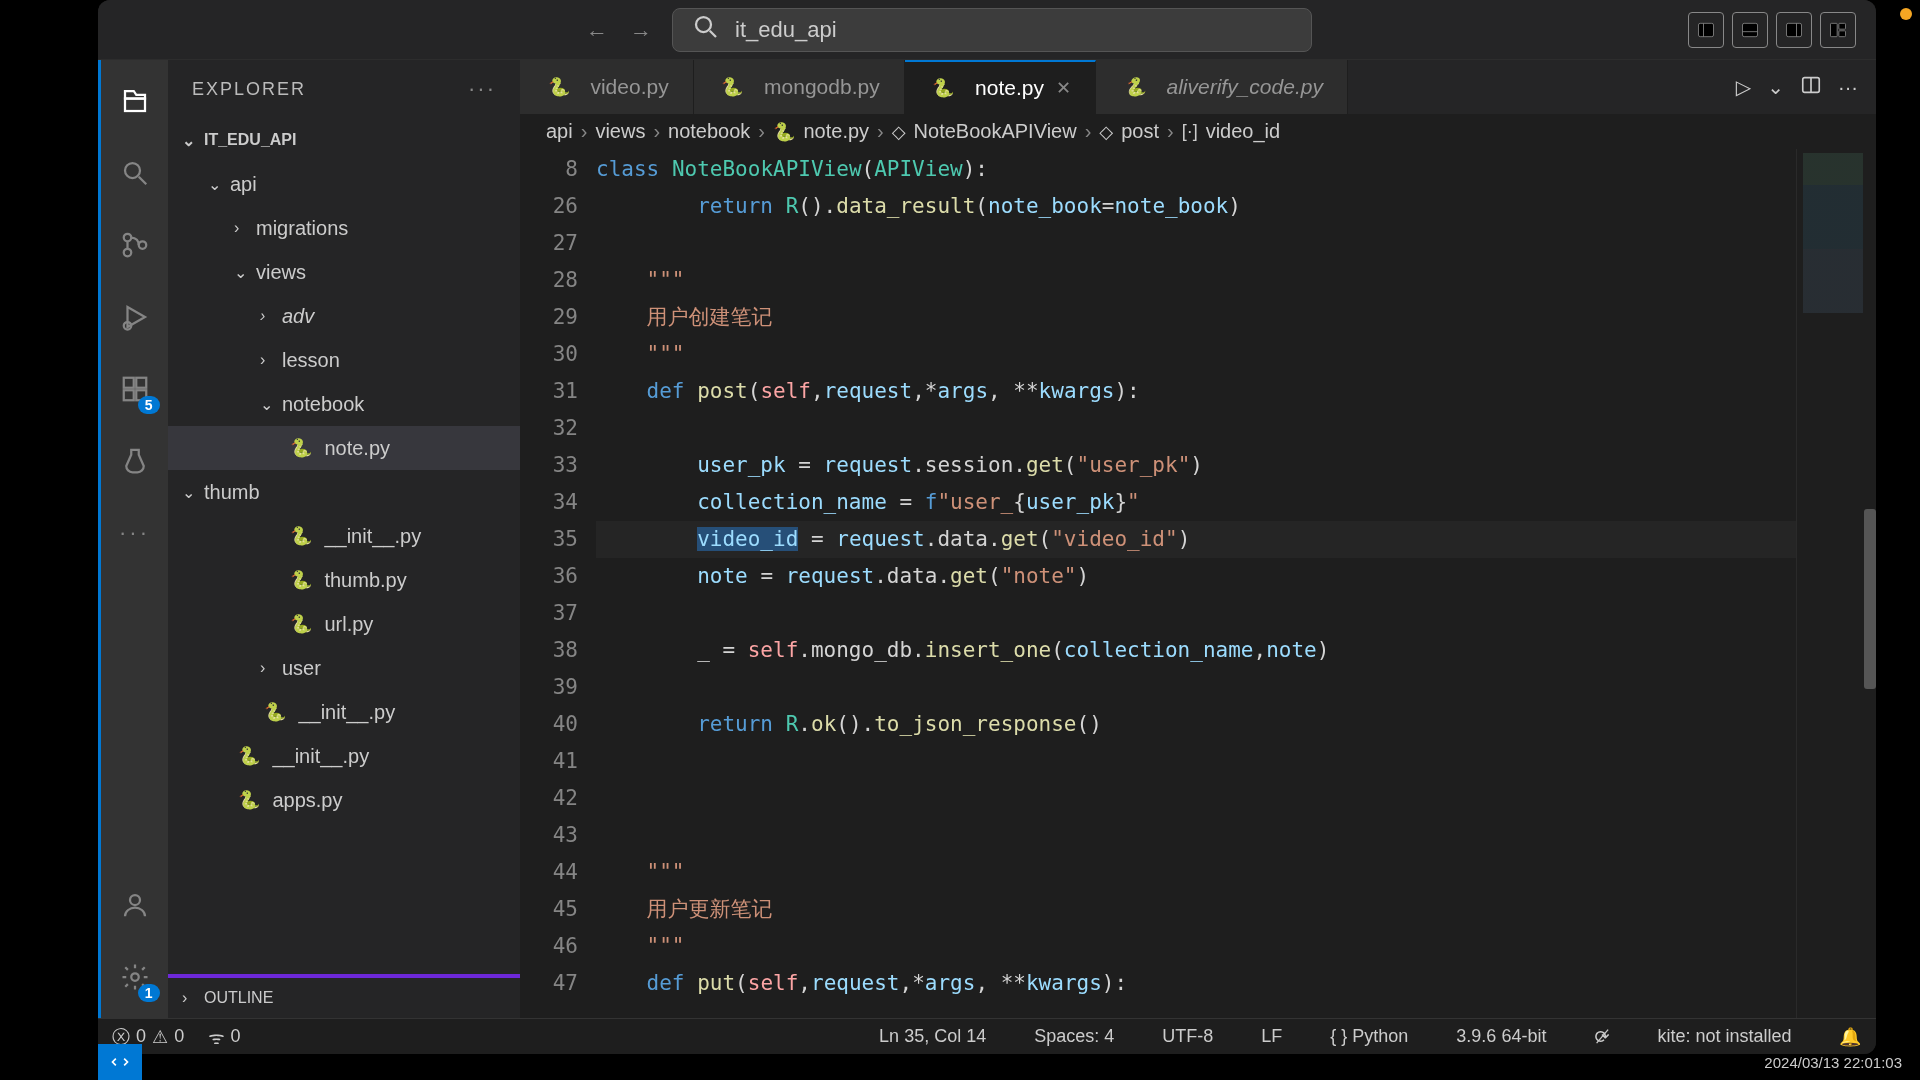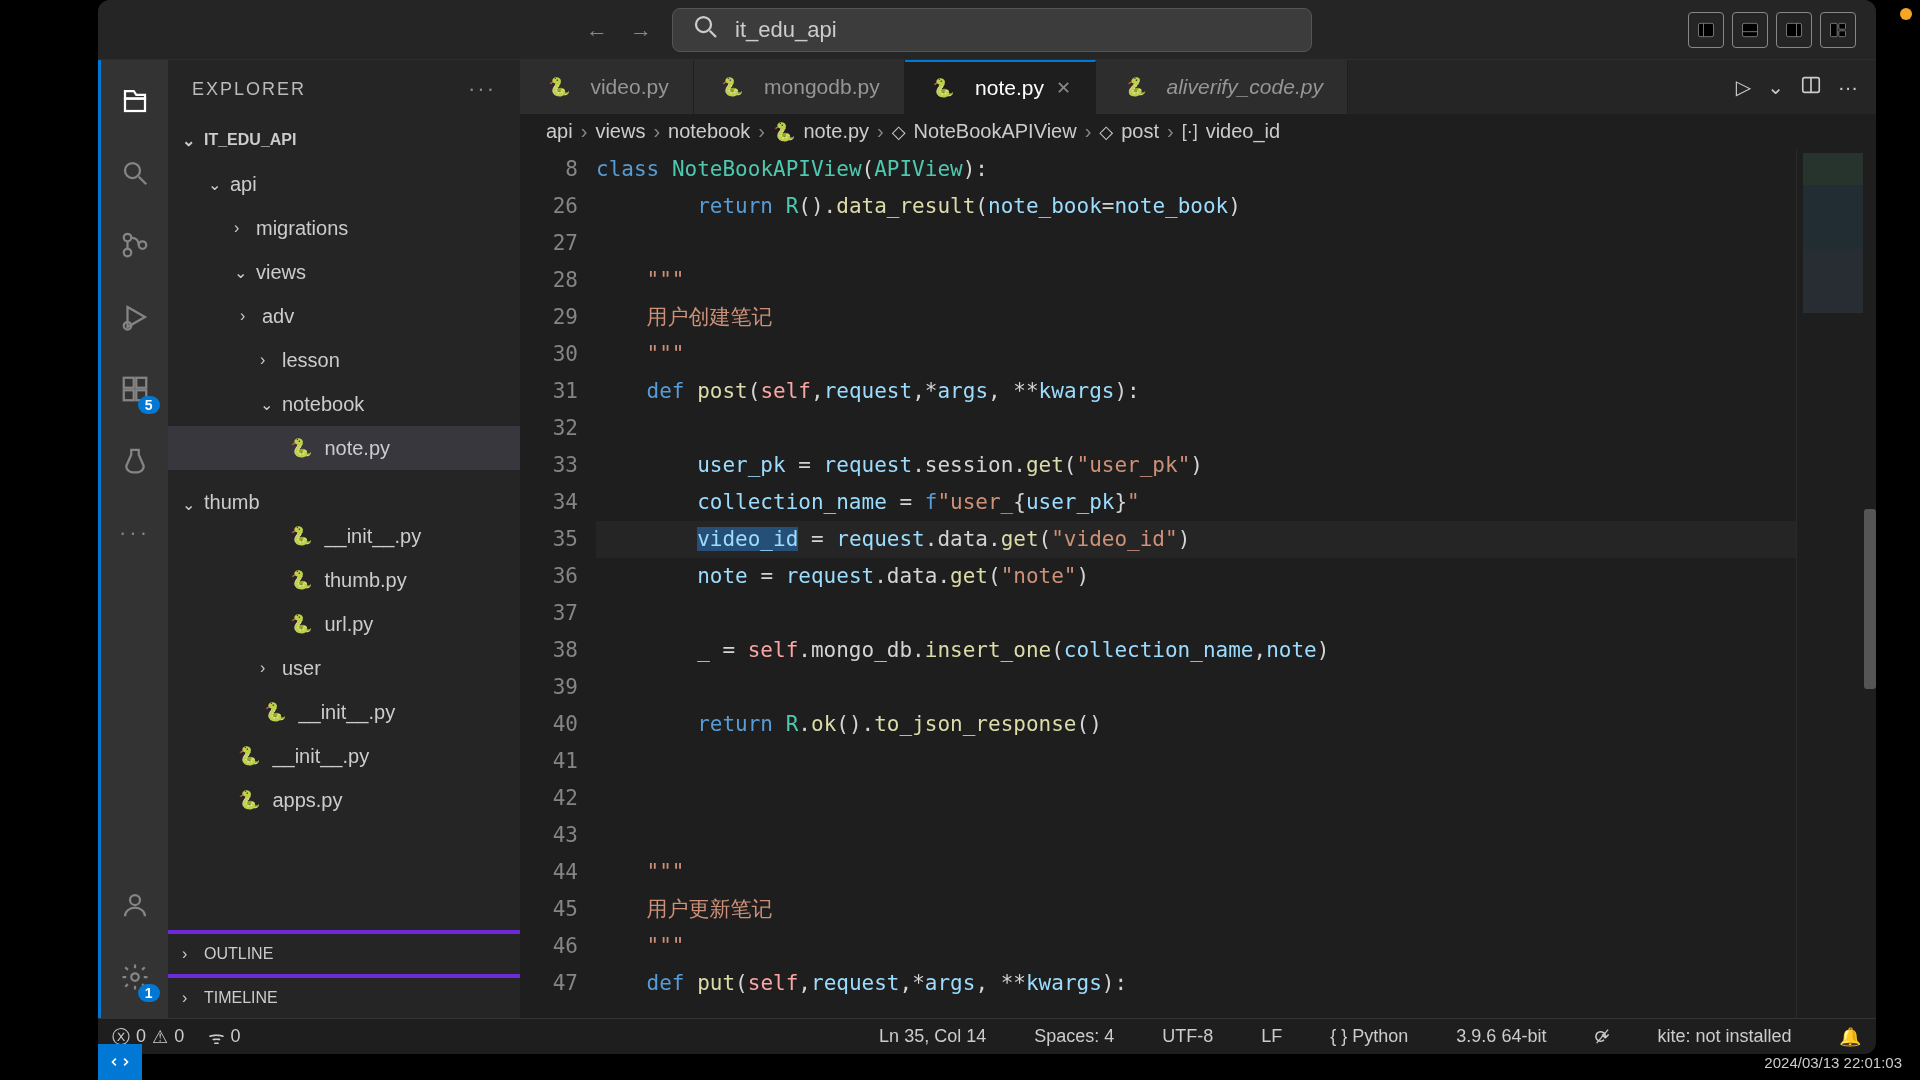--- a/index.html
+++ b/index.html
@@ -332,37 +332,37 @@
             <span>api</span>
           </div>
           <div class="tree-row" style="padding-left: 66px;">
             <span class="chev collapsed"></span>
             <span>migrations</span>
           </div>
           <div class="tree-row" style="padding-left: 66px;">
             <span class="chev open"></span>
             <span>views</span>
           </div>
-          <div class="tree-row" style="padding-left: 72px;">
+          <div class="tree-row" style="padding-left: 92px; font-style: italic;">
             <span class="chev collapsed"></span>
             <span>adv</span>
           </div>
           <div class="tree-row" style="padding-left: 92px;">
             <span class="chev collapsed"></span>
             <span>lesson</span>
           </div>
           <div class="tree-row" style="padding-left: 92px;">
             <span class="chev open"></span>
             <span>notebook</span>
           </div>
           <div class="tree-row selected" style="padding-left: 118px;">
             <span class="py-icon">🐍</span>
             <span>note.py</span>
           </div>
-          <div class="tree-row" style=" align-items: flex-end;">
+          <div class="tree-row" style="">
             <span class="chev open"></span>
             <span>thumb</span>
           </div>
           <div class="tree-row" style="padding-left: 118px;">
             <span class="py-icon">🐍</span>
             <span>__init__.py</span>
           </div>
           <div class="tree-row" style="padding-left: 118px;">
             <span class="py-icon">🐍</span>
             <span>thumb.py</span>
@@ -385,24 +385,20 @@
           </div>
           <div class="tree-row" style="padding-left: 66px;">
             <span class="py-icon">🐍</span>
             <span>apps.py</span>
           </div>
         </div>
       <div class="tree-bottom">
         <div class="tree-row">
           <span class="chev collapsed"></span>
           <span>OUTLINE</span>
-        </div>
-        <div class="tree-row">
-          <span class="chev collapsed"></span>
-          <span>TIMELINE</span>
         </div>
       </div>
     </div>
 
     <div class="editor-wrap">
       <div class="tab-bar" id="tabs">
 
         <div class="tab">
             <span class="py-icon">🐍</span>
             <span>video.py</span>

